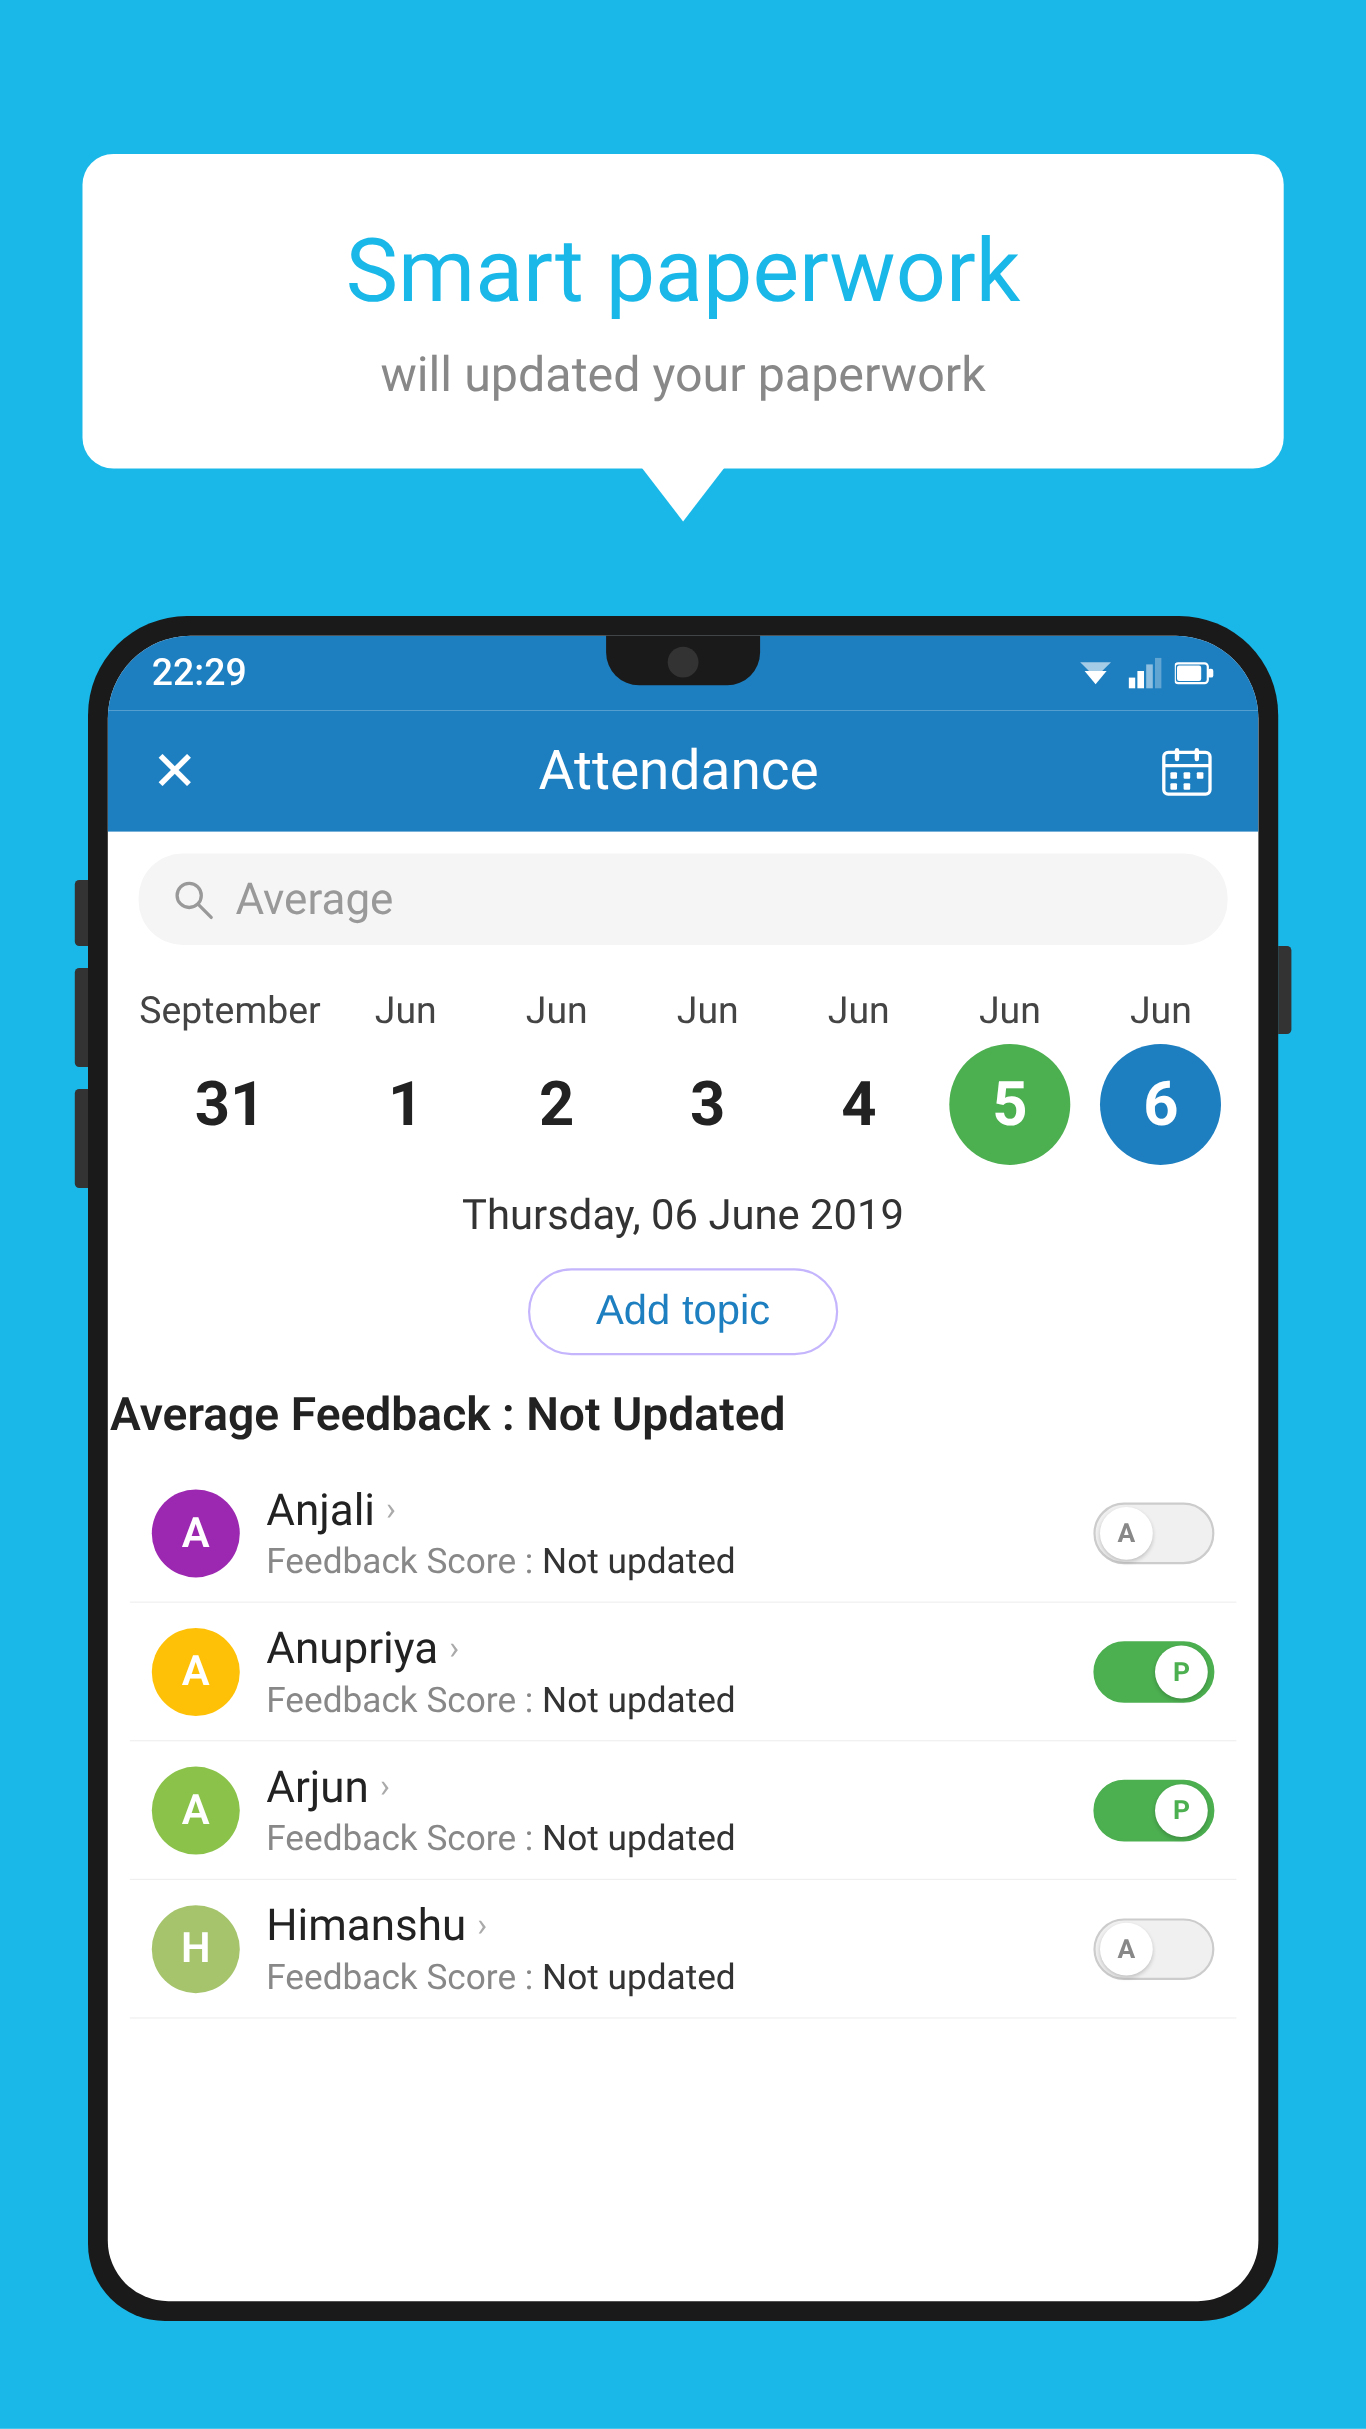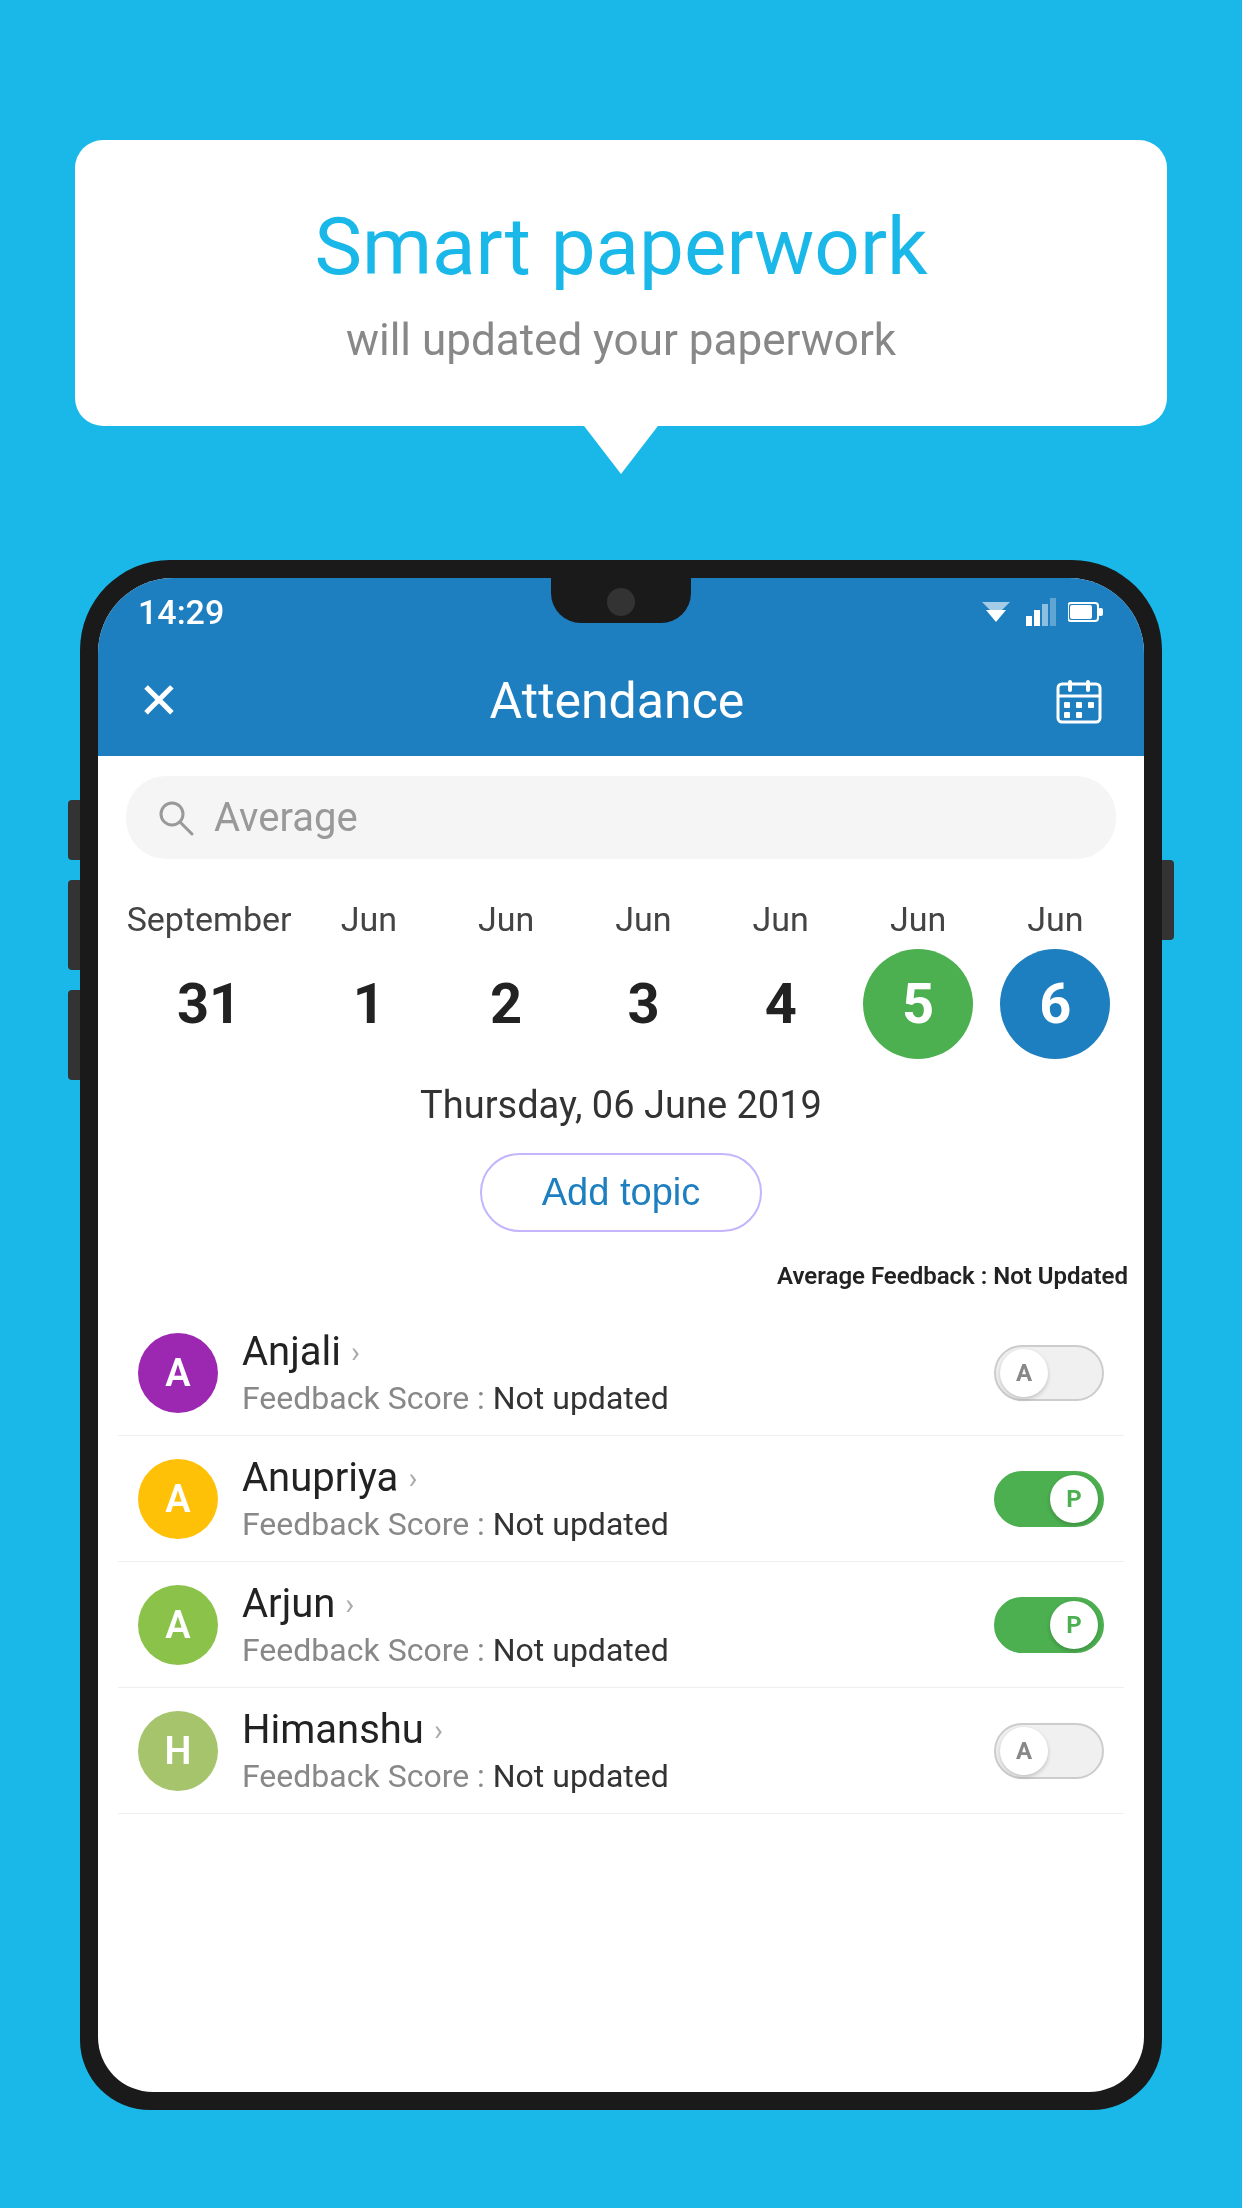--- a/index.html
+++ b/index.html
@@ -239,24 +239,24 @@
       background: white;
       color: #1e7fc0;
       border-radius: 50px;
       padding: 16px 60px;
       font-size: 38px;
       cursor: pointer;
     }
 
     
     .avg-feedback {
-      text-align: right;
-      font-size: 24px;
+      text-align: left;
+      font-size: 42px;
       color: #888;
-      padding: 10px 16px 20px;
+      padding: 10px 2px 20px;
     }
 
     .avg-feedback span {
       color: #222;
       font-weight: 600;
     }
 
     
     .student-list {
       padding: 0 20px;
@@ -413,21 +413,21 @@
     <div class="phone-notch"></div>
     <div class="phone-camera"></div>
     <div class="phone-side-btn-right"></div>
     <div class="phone-side-btn-left1"></div>
     <div class="phone-side-btn-left2"></div>
     <div class="phone-side-btn-left3"></div>
 
     <div class="phone-screen">
 
       <div class="status-bar">
-        <span class="status-time">14:29</span>
+        <span class="status-time">22:29</span>
         <div class="status-icons">
           <svg width="36" height="28" viewBox="0 0 36 28">
             <polygon points="18,24 28,12 8,12" fill="white"></polygon>
             <polygon points="18,18 32,4 4,4" fill="white" opacity="0.6"></polygon>
           </svg>
           <svg width="30" height="28" viewBox="0 0 30 28">
             <rect x="0" y="18" width="6" height="10" fill="white"></rect>
             <rect x="8" y="12" width="6" height="16" fill="white"></rect>
             <rect x="16" y="6" width="6" height="22" fill="white" opacity="0.5"></rect>
             <rect x="24" y="0" width="6" height="28" fill="white" opacity="0.3"></rect>

